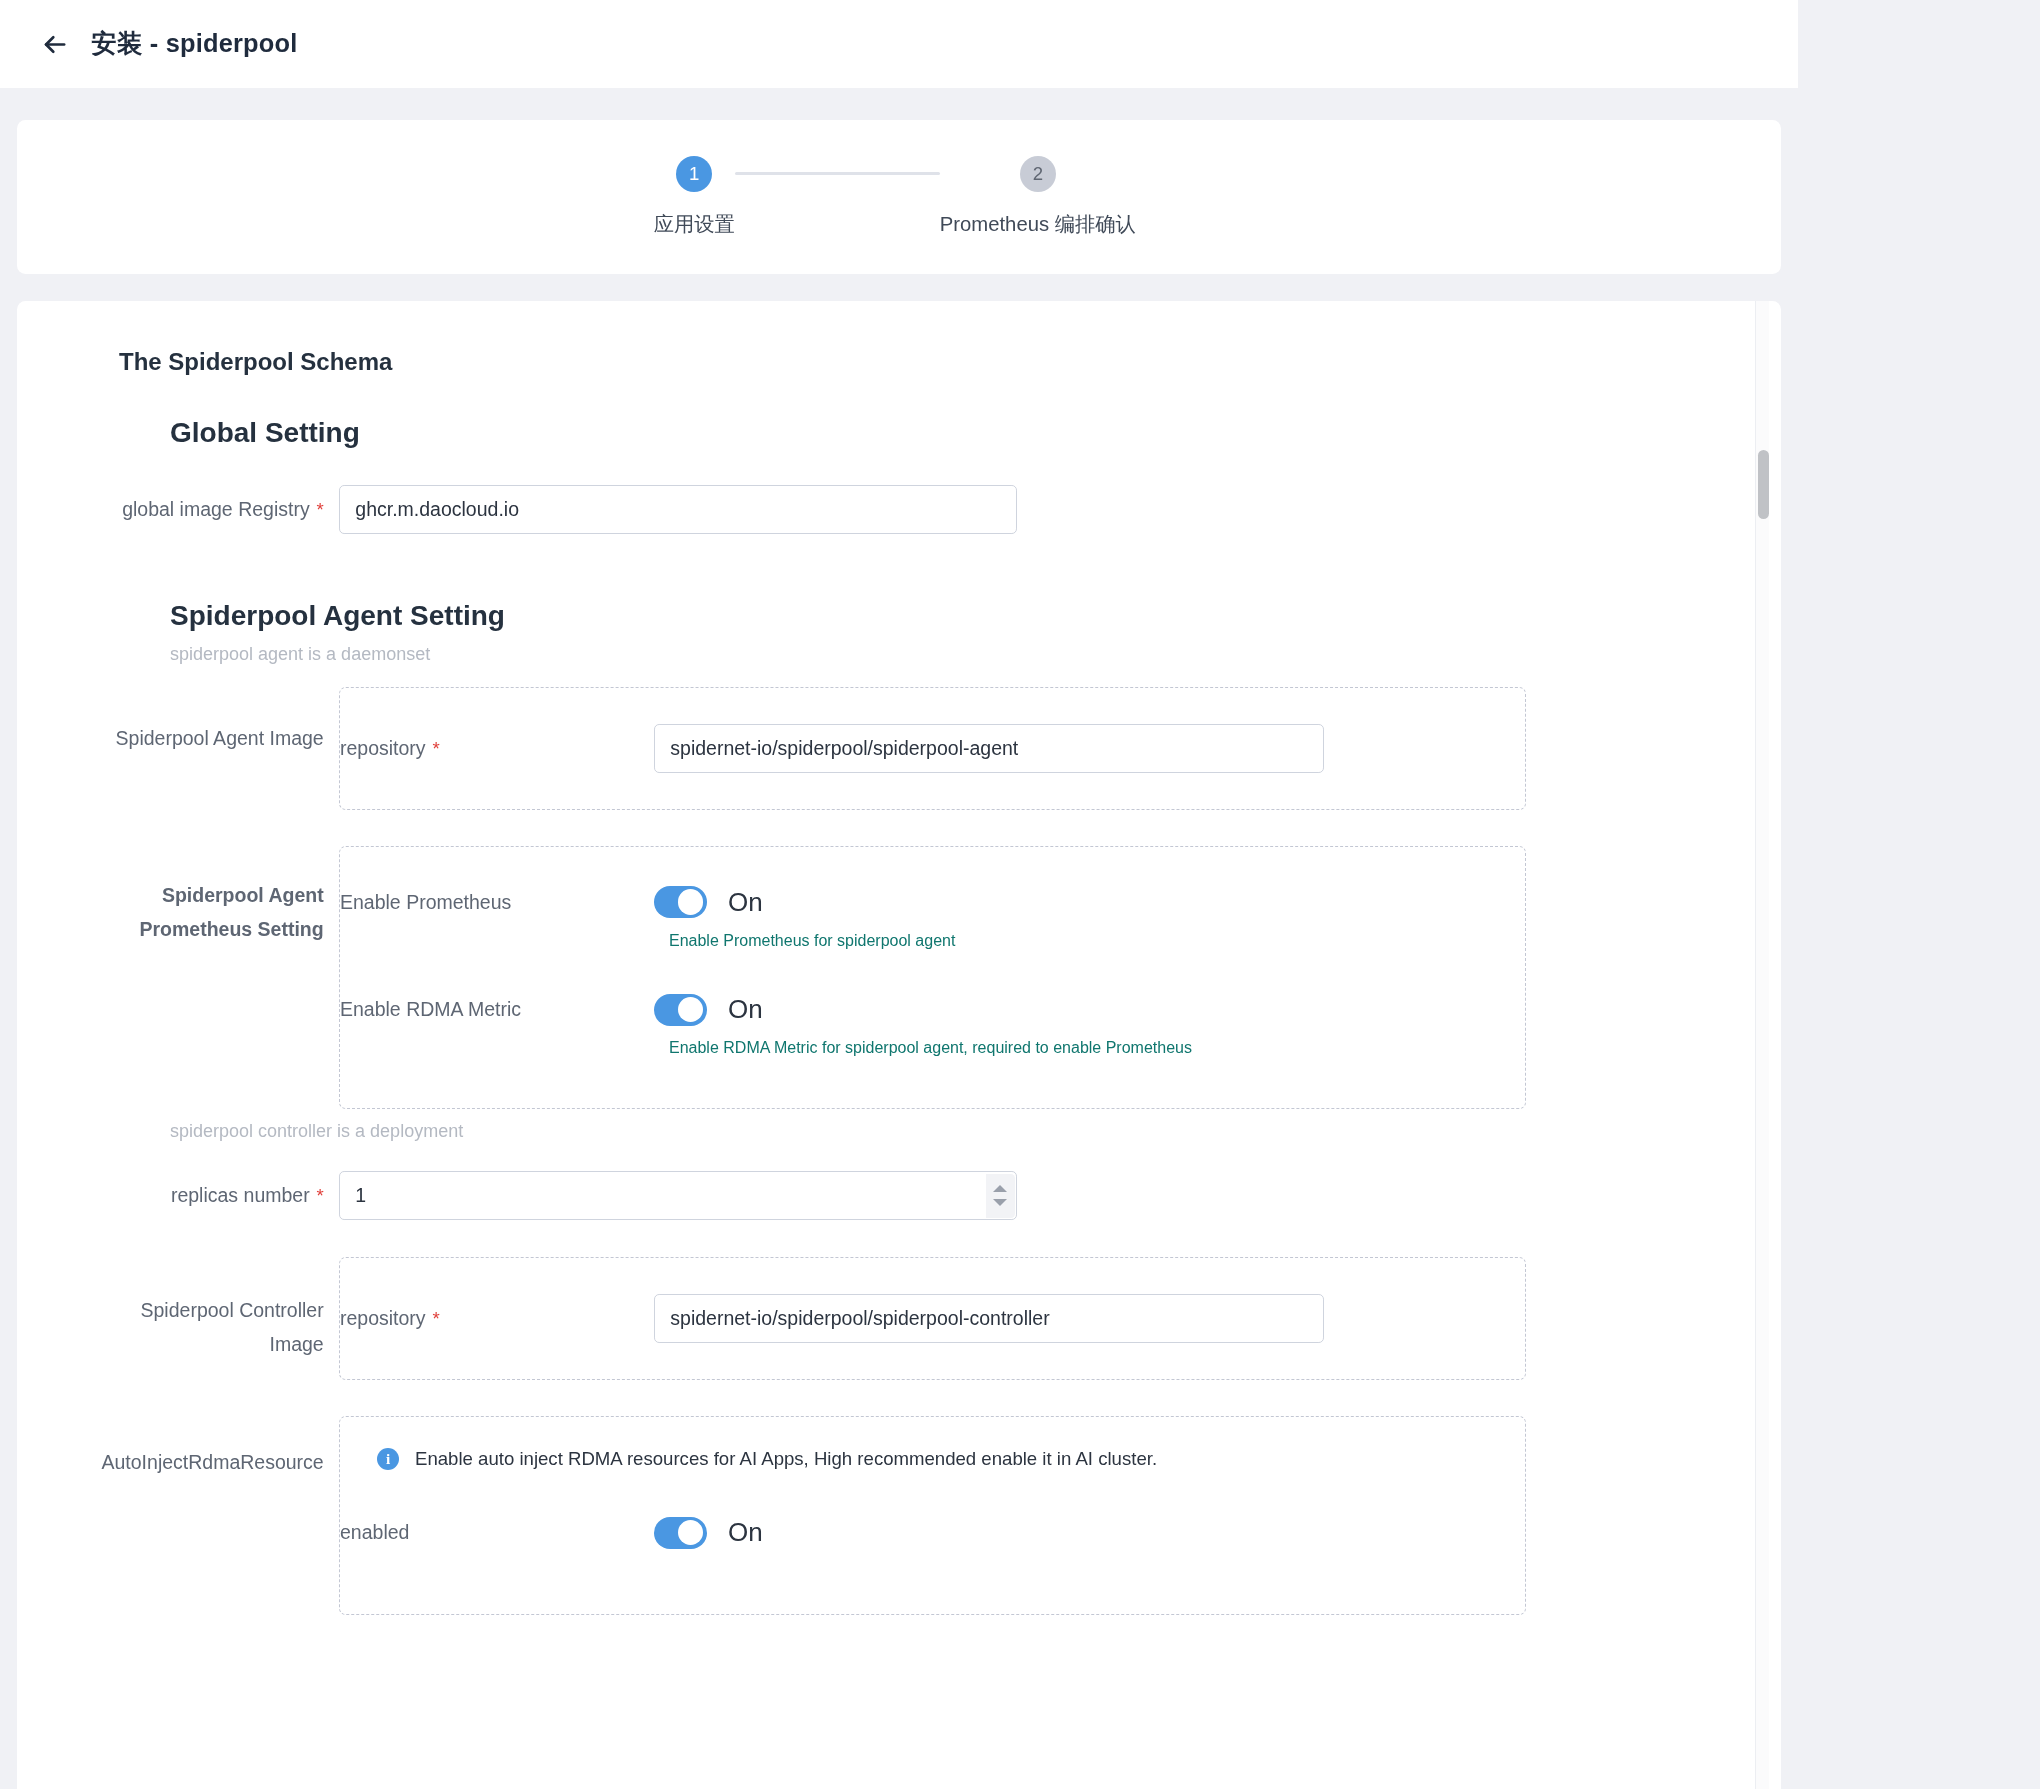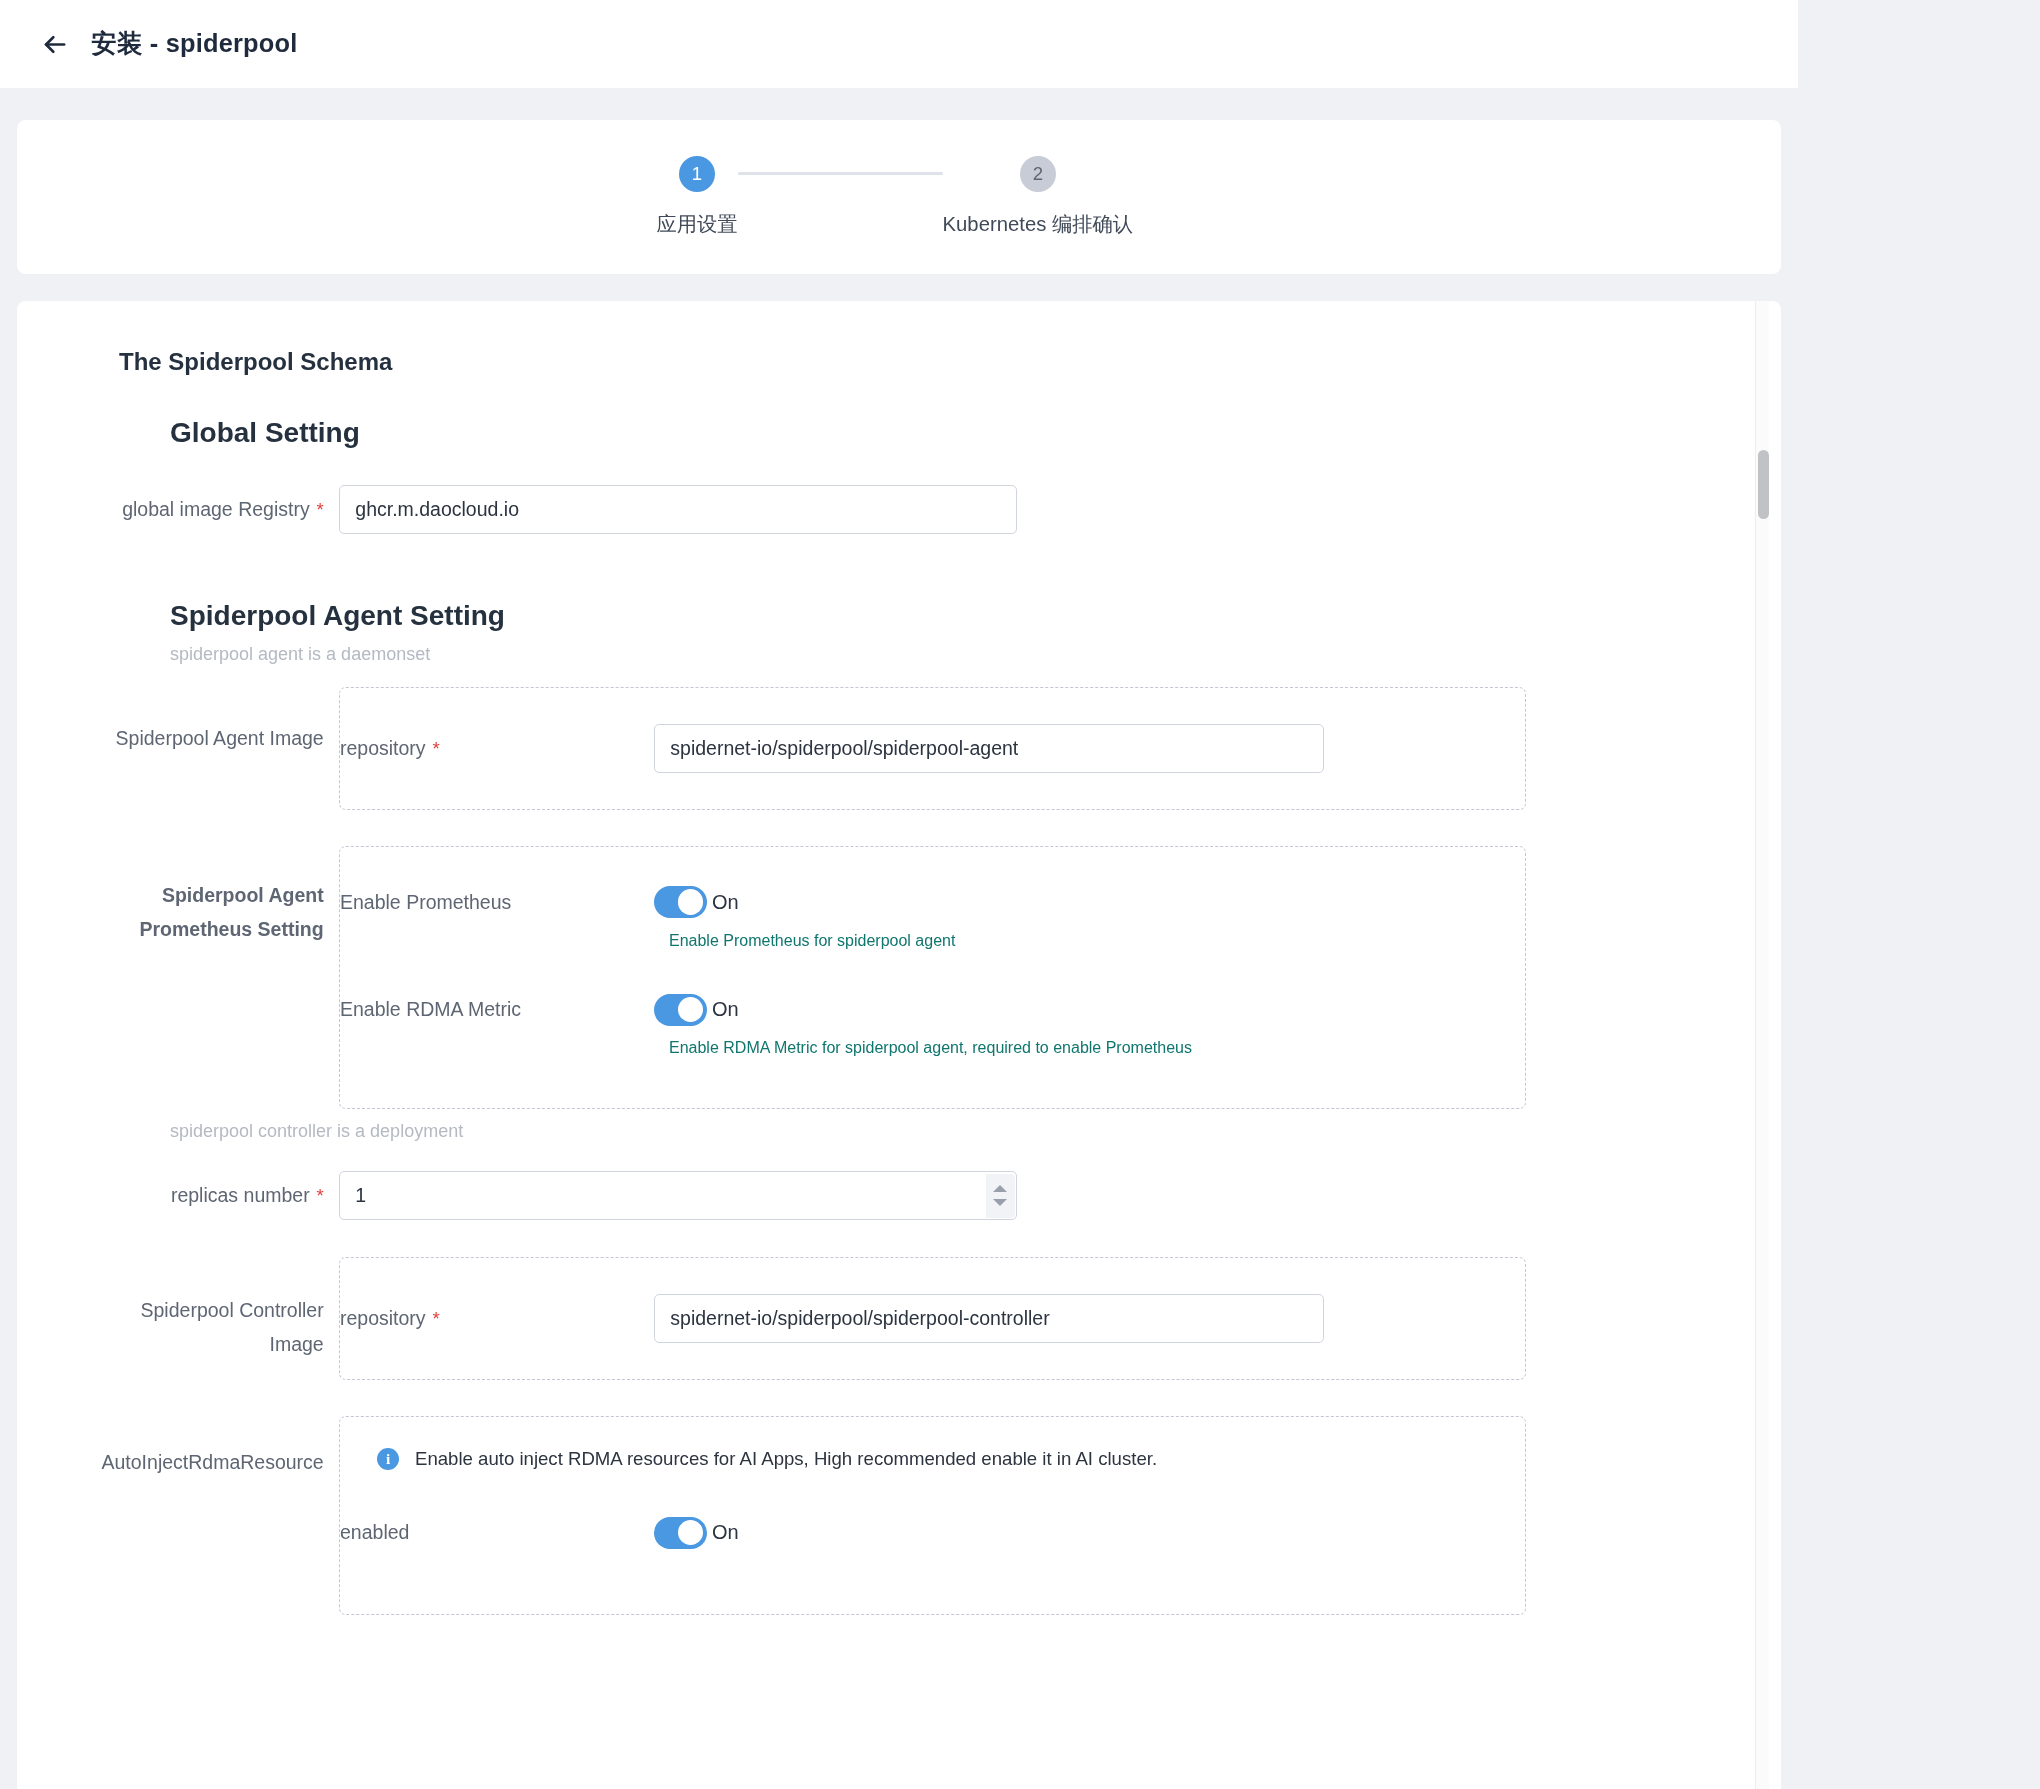--- a/index.html
+++ b/index.html
@@ -180,23 +180,23 @@
     flex: 0 0 auto;
   }
   .switch .knob {
     position: absolute;
     top: 3.4px; left: 24px;
     width: 25.4px; height: 25.4px;
     border-radius: 50%;
     background: #ffffff;
   }
   .switch-text {
-    font-size: 20px;
+    font-size: 26px;
     color: #2c3440;
-    margin-left: 5px;
+    margin-left: 21px;
   }
 
   
   .num-wrap { position: relative; }
   .spinner {
     position: absolute;
     right: 2.5px; top: 2.5px;
     width: 29px; height: 44px;
     background: #f2f3f6;
     border-radius: 0 4.2px 4.2px 0;
@@ -283,21 +283,21 @@
         <div class="step-circle active">
           <span>1</span>
         </div>
         <div class="step-label">应用设置</div>
       </div>
       <div class="step-line"></div>
       <div class="step-wrap">
         <div class="step-circle inactive">
           <span>2</span>
         </div>
-        <div class="step-label">Kubernetes 编排确认</div>
+        <div class="step-label">Prometheus 编排确认</div>
       </div>
     </div>
   </div>
 
   <div class="card form-card">
     <div class="form-inner">
 
       <div class="schema-title">The Spiderpool Schema</div>
 
       <div class="group-title" style="margin-top:41px;">Global Setting</div>

